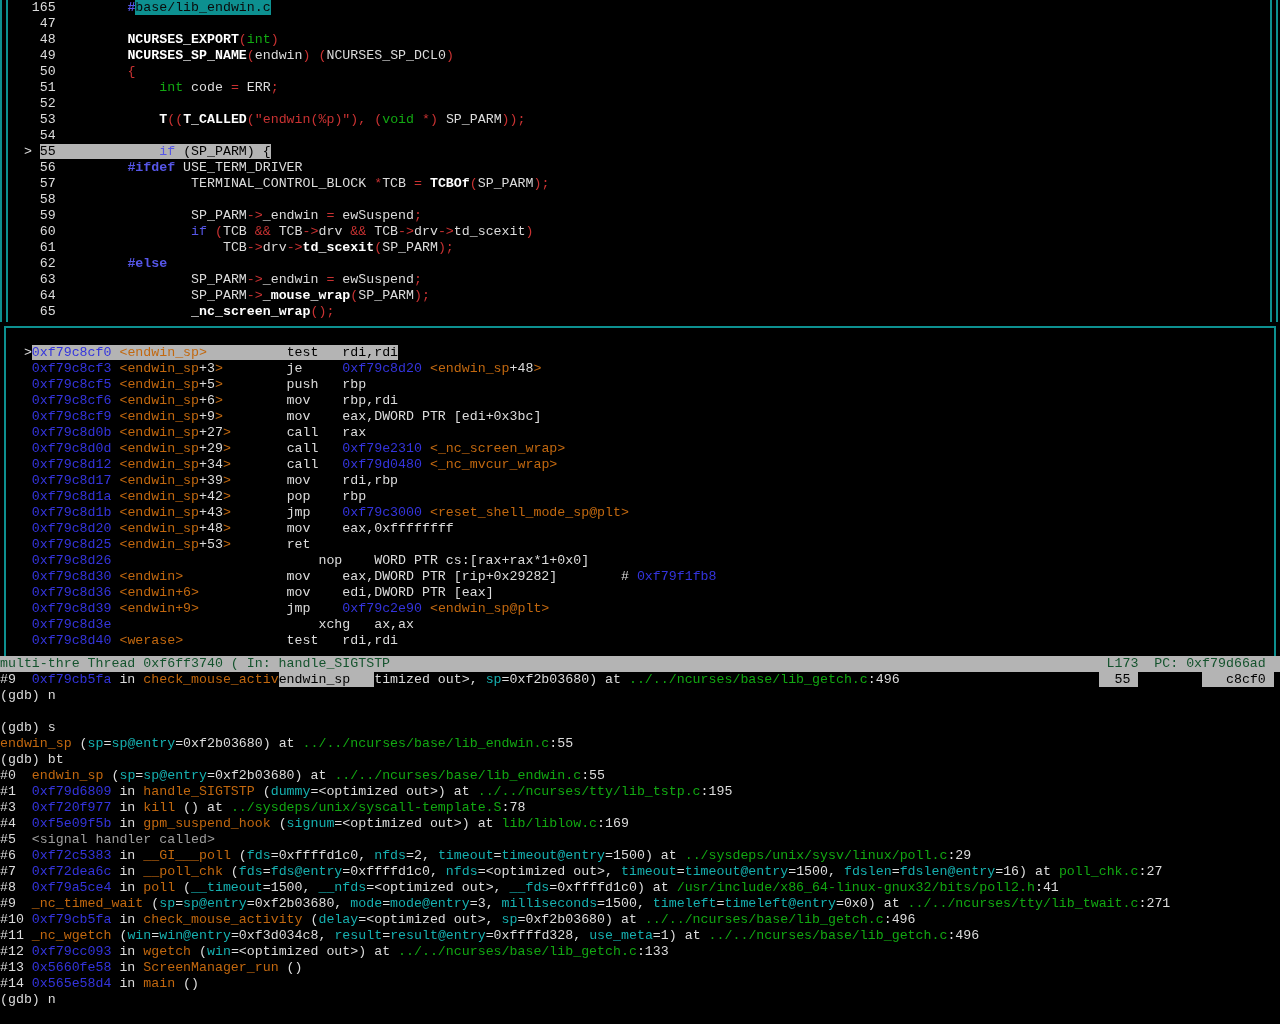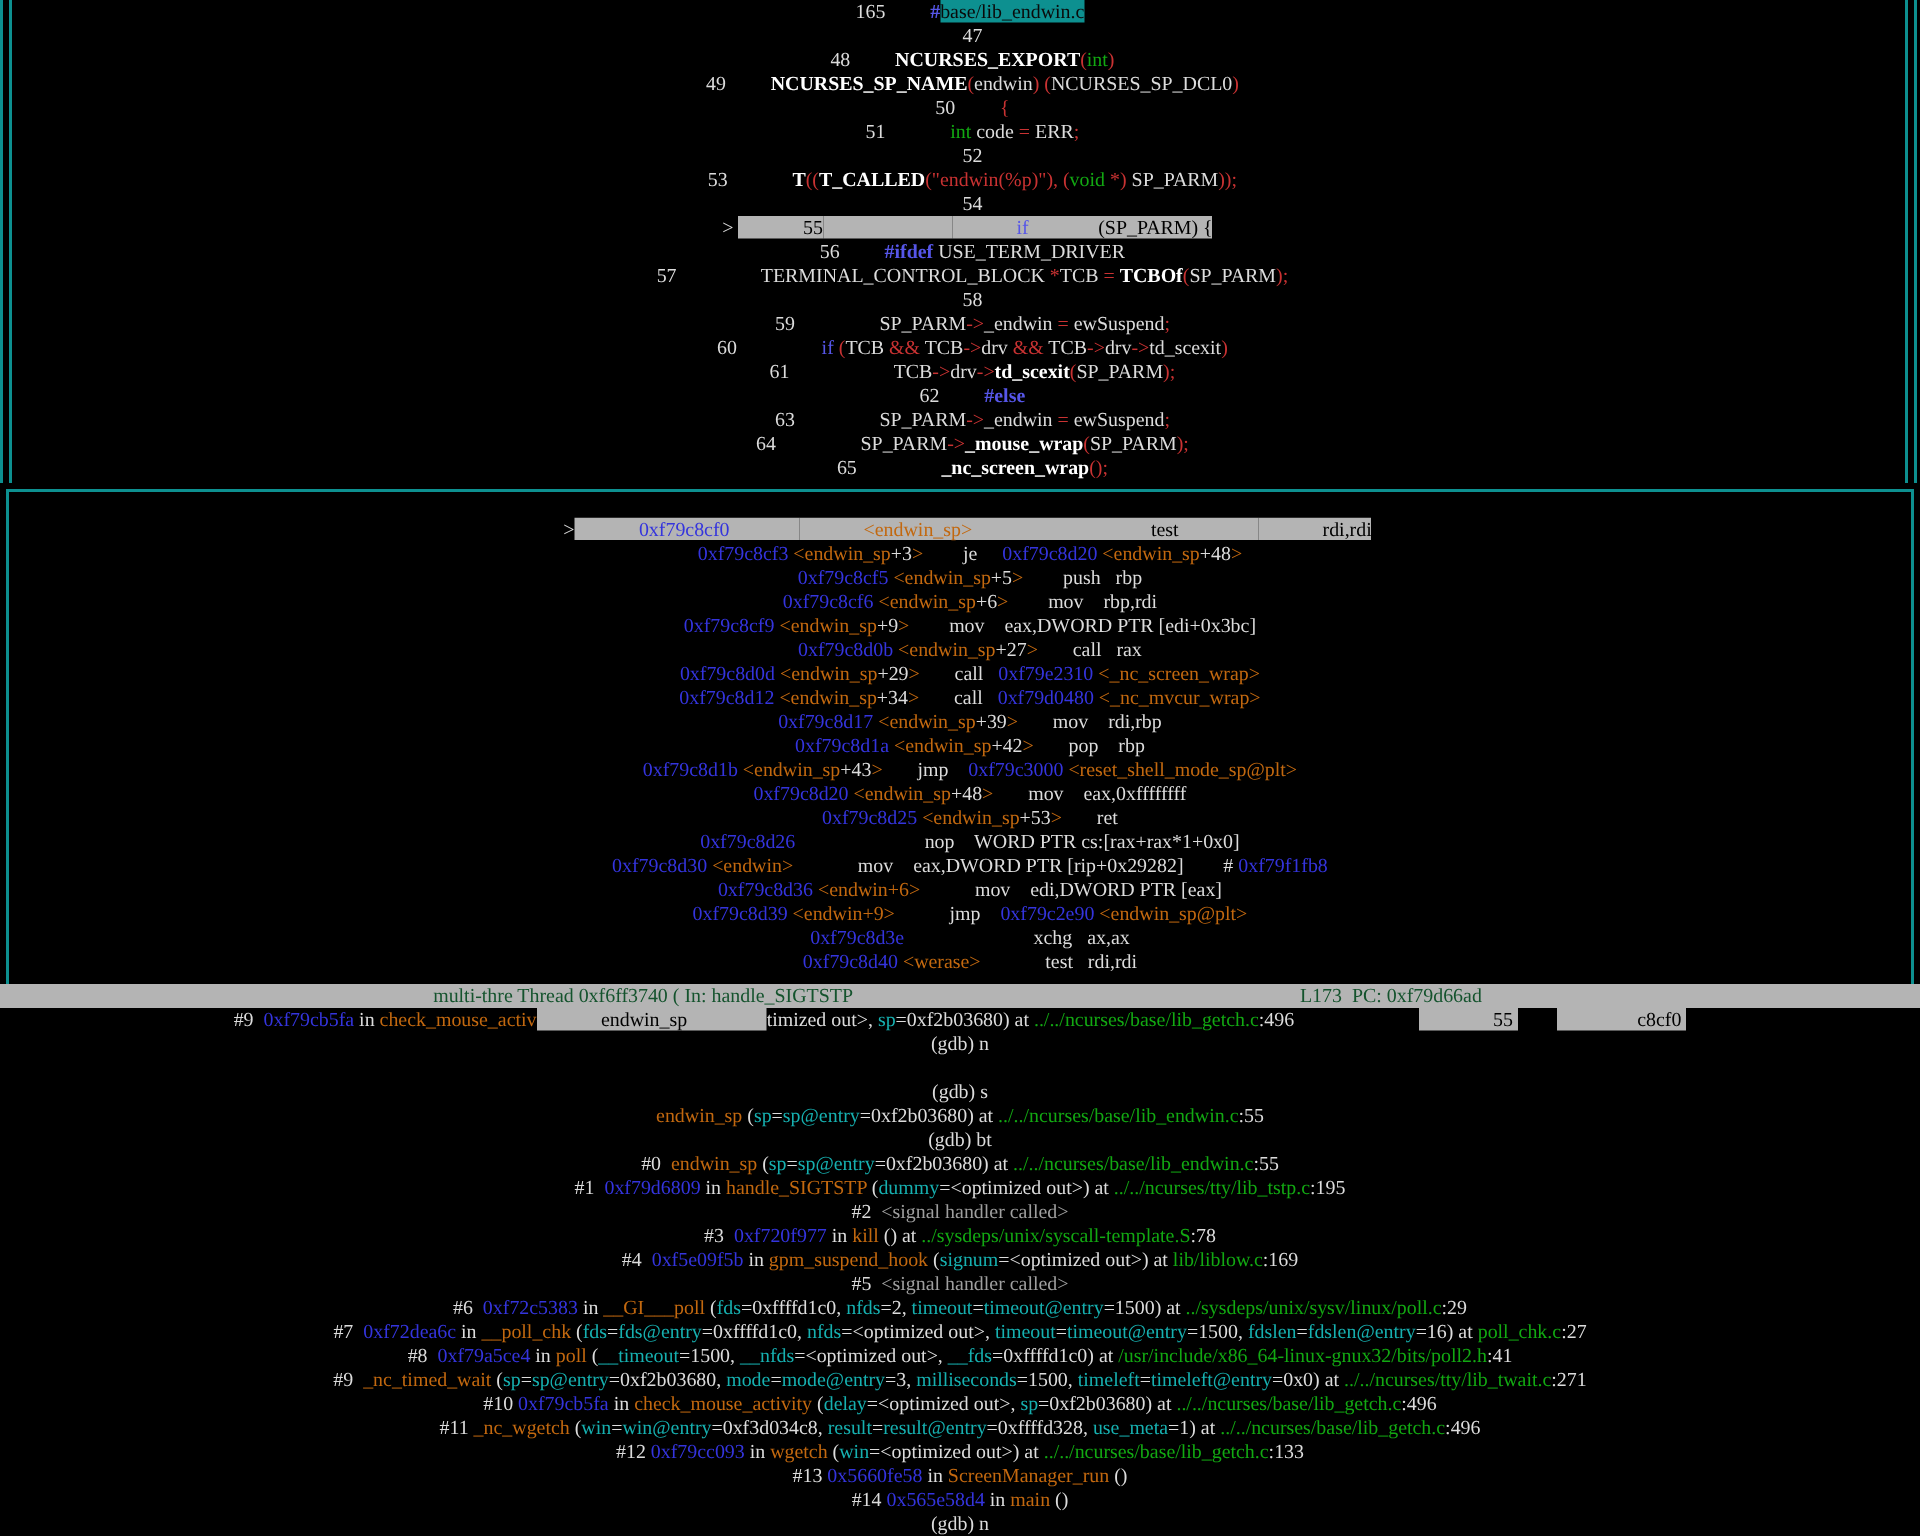--- a/index.html
+++ b/index.html
@@ -3,35 +3,35 @@
 <meta charset="utf-8">
 <style>
   :root{
     --bg:#000000; --fg:#dcdcdc; --bold:#ffffff; --red:#c93232; --green:#12a812;
     --orange:#c2680f; --cyan:#16b0b0; --addr:#3434dd; --kw:#5656e8; --dim:#9f9f9f;
     --hlbg:#b4b4b4; --ttlbg:#0d9090; --border:#0d9090;
   }
   html,body{margin:0;padding:0;background:#111;}
   #screen{
     position:relative;width:1280px;height:1024px;background:var(--bg);
-    font-family:Liberation Serif, serif;
-    font-size:13.28px;line-height:16px;color:var(--fg);overflow:hidden;text-align:center;
+    font-family:Liberation Mono, monospace;
+    font-size:13.28px;line-height:16px;color:var(--fg);overflow:hidden;
   }
   .trow{height:16px;white-space:pre;overflow:hidden;}
   .b{color:var(--bold);font-weight:bold;}
   .r{color:var(--red);}
   .g{color:var(--green);}
   .o{color:var(--orange);}
   .c{color:var(--cyan);}
   .a{color:var(--addr);}
   .k{color:var(--kw);}
   .kb{color:var(--kw);font-weight:bold;}
   .d{color:var(--dim);}
   .blk{color:#000000;}
-  .hl{background:var(--hlbg);padding-left:43px;}
+  .hl{background:var(--hlbg);}
   .ttl{background:var(--ttlbg);color:#0a0a0a;}
   .bar{background:var(--hlbg);color:#14532d;}
   .win{position:absolute;left:0;width:1280px;}
   
   .src-bl{position:absolute;left:0;top:0;width:4px;height:322px;
           border-left:2px solid var(--border);border-right:2px solid var(--border);}
   .src-br{position:absolute;right:2px;top:0;width:4px;height:322px;
           border-left:2px solid var(--border);border-right:2px solid var(--border);}
   
   .asm-box{position:absolute;left:4px;right:4px;top:326px;height:330px;
@@ -93,21 +93,20 @@
     </div>
   <div id="cmd" class="win" style="top:672px;">
       <div class="trow"><span>#9  </span><span class="a">0xf79cb5fa</span><span> in </span><span class="o">check_mouse_activ</span><span class="hl blk">endwin_sp</span><span class="hl">   </span><span>timized out&gt;, </span><span class="c">sp</span><span>=0xf2b03680) at </span><span class="g">../../ncurses/base/lib_getch.c</span><span>:496</span><span>                         </span><span class="hl blk">  55 </span><span>        </span><span class="hl blk">   c8cf0 </span></div>
       <div class="trow"><span>(gdb) n</span></div>
       <div class="trow"></div>
       <div class="trow"><span>(gdb) s</span></div>
       <div class="trow"><span class="o">endwin_sp</span><span> (</span><span class="c">sp</span><span>=</span><span class="c">sp@entry</span><span>=0xf2b03680) at </span><span class="g">../../ncurses/base/lib_endwin.c</span><span>:55</span></div>
       <div class="trow"><span>(gdb) bt</span></div>
       <div class="trow"><span>#0  </span><span class="o">endwin_sp</span><span> (</span><span class="c">sp</span><span>=</span><span class="c">sp@entry</span><span>=0xf2b03680) at </span><span class="g">../../ncurses/base/lib_endwin.c</span><span>:55</span></div>
       <div class="trow"><span>#1  </span><span class="a">0xf79d6809</span><span> in </span><span class="o">handle_SIGTSTP</span><span> (</span><span class="c">dummy</span><span>=&lt;optimized out&gt;) at </span><span class="g">../../ncurses/tty/lib_tstp.c</span><span>:195</span></div>
-      <div class="trow"><span>#2  </span><span class="d">&lt;signal handler called&gt;</span></div>
       <div class="trow"><span>#3  </span><span class="a">0xf720f977</span><span> in </span><span class="o">kill</span><span> () at </span><span class="g">../sysdeps/unix/syscall-template.S</span><span>:78</span></div>
       <div class="trow"><span>#4  </span><span class="a">0xf5e09f5b</span><span> in </span><span class="o">gpm_suspend_hook</span><span> (</span><span class="c">signum</span><span>=&lt;optimized out&gt;) at </span><span class="g">lib/liblow.c</span><span>:169</span></div>
       <div class="trow"><span>#5  </span><span class="d">&lt;signal handler called&gt;</span></div>
       <div class="trow"><span>#6  </span><span class="a">0xf72c5383</span><span> in </span><span class="o">__GI___poll</span><span> (</span><span class="c">fds</span><span>=0xffffd1c0, </span><span class="c">nfds</span><span>=2, </span><span class="c">timeout</span><span>=</span><span class="c">timeout@entry</span><span>=1500) at </span><span class="g">../sysdeps/unix/sysv/linux/poll.c</span><span>:29</span></div>
       <div class="trow"><span>#7  </span><span class="a">0xf72dea6c</span><span> in </span><span class="o">__poll_chk</span><span> (</span><span class="c">fds</span><span>=</span><span class="c">fds@entry</span><span>=0xffffd1c0, </span><span class="c">nfds</span><span>=&lt;optimized out&gt;, </span><span class="c">timeout</span><span>=</span><span class="c">timeout@entry</span><span>=1500, </span><span class="c">fdslen</span><span>=</span><span class="c">fdslen@entry</span><span>=16) at </span><span class="g">poll_chk.c</span><span>:27</span></div>
       <div class="trow"><span>#8  </span><span class="a">0xf79a5ce4</span><span> in </span><span class="o">poll</span><span> (</span><span class="c">__timeout</span><span>=1500, </span><span class="c">__nfds</span><span>=&lt;optimized out&gt;, </span><span class="c">__fds</span><span>=0xffffd1c0) at </span><span class="g">/usr/include/x86_64-linux-gnux32/bits/poll2.h</span><span>:41</span></div>
       <div class="trow"><span>#9  </span><span class="o">_nc_timed_wait</span><span> (</span><span class="c">sp</span><span>=</span><span class="c">sp@entry</span><span>=0xf2b03680, </span><span class="c">mode</span><span>=</span><span class="c">mode@entry</span><span>=3, </span><span class="c">milliseconds</span><span>=1500, </span><span class="c">timeleft</span><span>=</span><span class="c">timeleft@entry</span><span>=0x0) at </span><span class="g">../../ncurses/tty/lib_twait.c</span><span>:271</span></div>
       <div class="trow"><span>#10 </span><span class="a">0xf79cb5fa</span><span> in </span><span class="o">check_mouse_activity</span><span> (</span><span class="c">delay</span><span>=&lt;optimized out&gt;, </span><span class="c">sp</span><span>=0xf2b03680) at </span><span class="g">../../ncurses/base/lib_getch.c</span><span>:496</span></div>
       <div class="trow"><span>#11 </span><span class="o">_nc_wgetch</span><span> (</span><span class="c">win</span><span>=</span><span class="c">win@entry</span><span>=0xf3d034c8, </span><span class="c">result</span><span>=</span><span class="c">result@entry</span><span>=0xffffd328, </span><span class="c">use_meta</span><span>=1) at </span><span class="g">../../ncurses/base/lib_getch.c</span><span>:496</span></div>
       <div class="trow"><span>#12 </span><span class="a">0xf79cc093</span><span> in </span><span class="o">wgetch</span><span> (</span><span class="c">win</span><span>=&lt;optimized out&gt;) at </span><span class="g">../../ncurses/base/lib_getch.c</span><span>:133</span></div>

